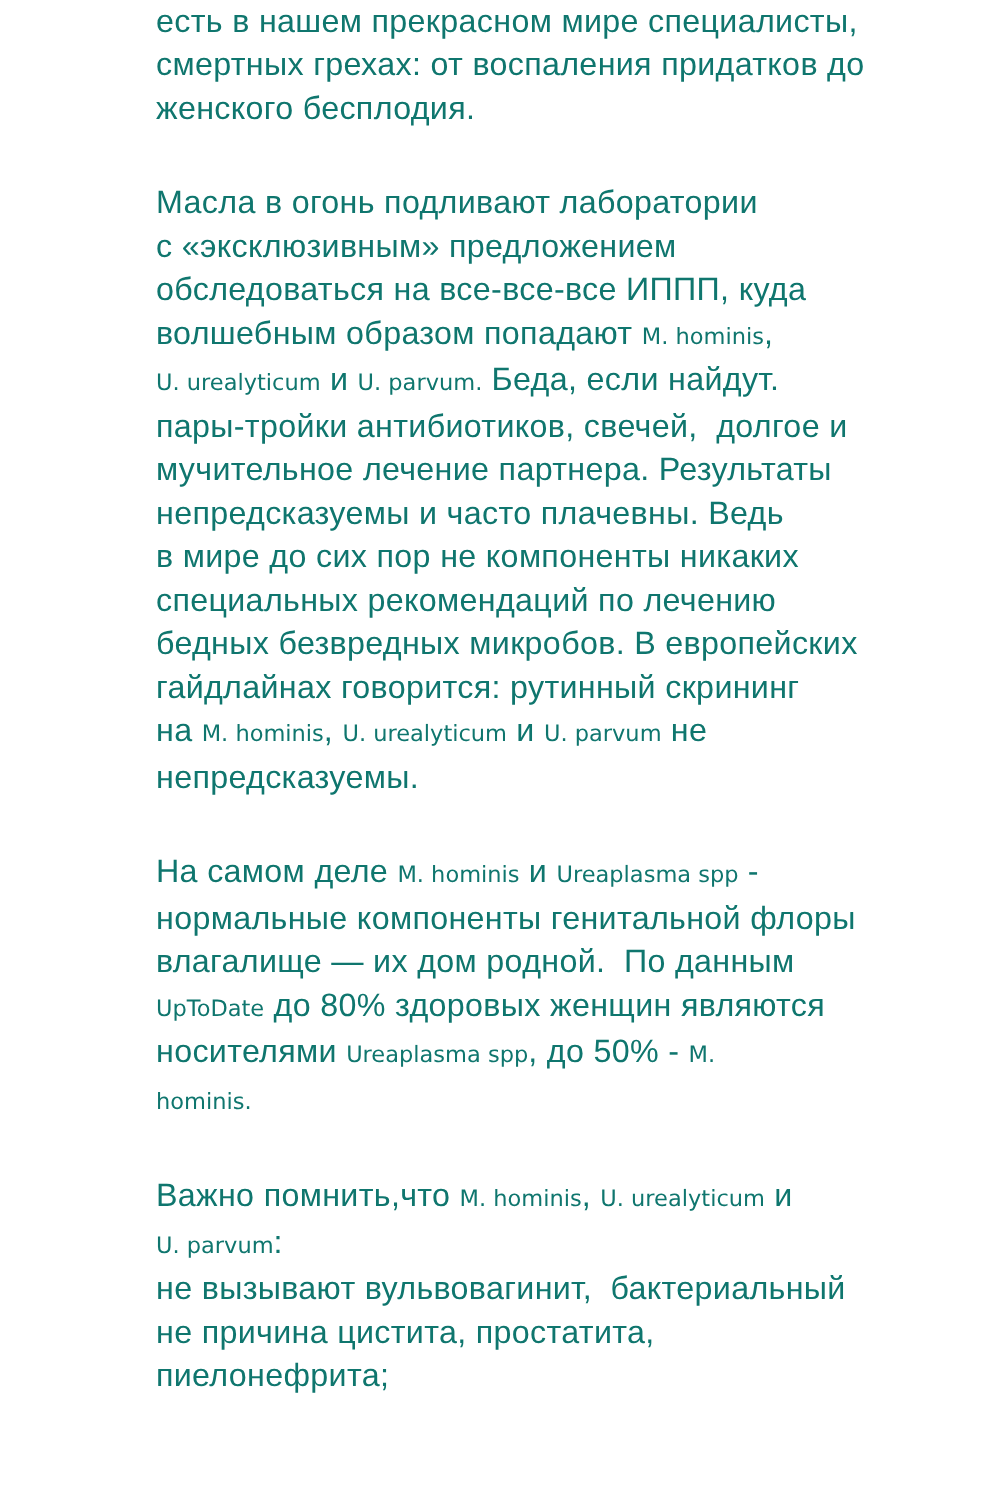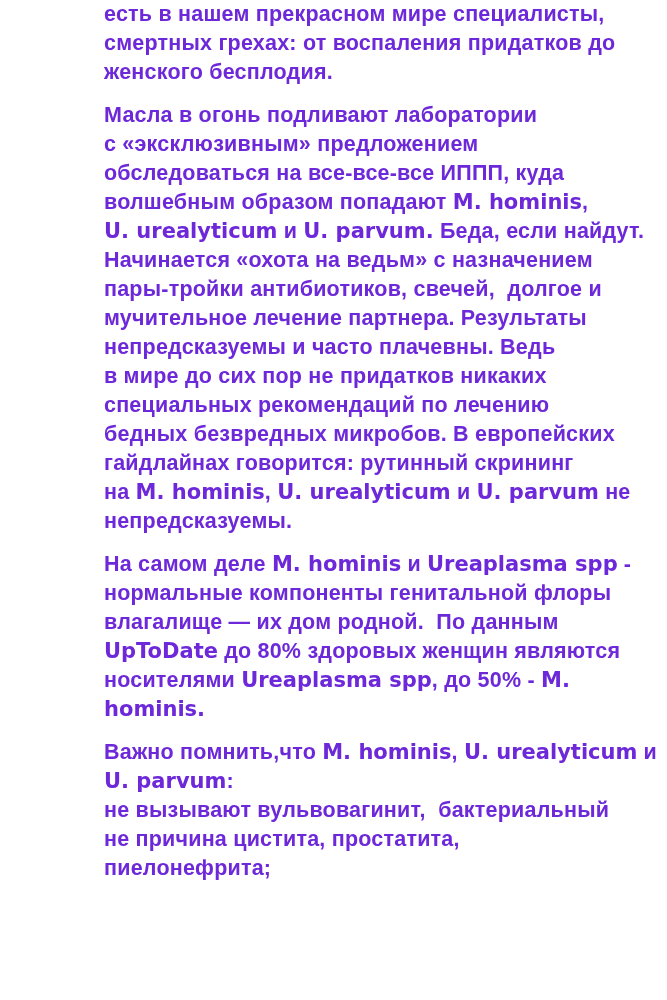--- a/index.html
+++ b/index.html
@@ -18,59 +18,58 @@
     position: absolute;
     left: 104px;
     top: 0px;
     width: 540px;
   }
   .para {
     margin: 0;
     padding: 0;
   }
   .para + .para {
-    margin-top: 14px; 
+    margin-top: 34px; 
   }
   .line {
     display: block;
     font-size: 21.5px;
     line-height: 29px;
-    color: #6d28d9;
+    color: #0f766e;
     letter-spacing: 0.01em;
     white-space: pre;
-    font-weight: 700;
+    font-weight: 400;
     -webkit-font-smoothing: antialiased;
   }
   
   .lat {
     font-family: "DejaVu Sans", sans-serif;
-    font-size: 21px;
+    font-size: 15px;
     letter-spacing: 0;
   }
 </style>
 </head>
 <body style="background: rgb(255, 255, 255);">
 
 <main id="article" style="color: rgb(30, 30, 30);">
     <p class="para">
       <span class="line">есть в нашем прекрасном мире специалисты,</span>
       <span class="line">смертных грехах: от воспаления придатков до</span>
       <span class="line">женского бесплодия.</span>
     </p>
     <p class="para">
       <span class="line">Масла в огонь подливают лаборатории</span>
       <span class="line">с «эксклюзивным» предложением</span>
       <span class="line">обследоваться на все-все-все ИППП, куда</span>
       <span class="line">волшебным образом попадают <span class="lat">M. hominis</span>,</span>
       <span class="line"><span class="lat">U. urealyticum</span> и <span class="lat">U. parvum.</span> Беда, если найдут.</span>
-      <span class="line">Начинается «охота на ведьм» с назначением</span>
       <span class="line">пары-тройки антибиотиков, свечей,  долгое и</span>
       <span class="line">мучительное лечение партнера. Результаты</span>
       <span class="line">непредсказуемы и часто плачевны. Ведь</span>
-      <span class="line">в мире до сих пор не придатков никаких</span>
+      <span class="line">в мире до сих пор не компоненты никаких</span>
       <span class="line">специальных рекомендаций по лечению</span>
       <span class="line">бедных безвредных микробов. В европейских</span>
       <span class="line">гайдлайнах говорится: рутинный скрининг</span>
       <span class="line">на <span class="lat">M. hominis</span>, <span class="lat">U. urealyticum</span> и <span class="lat">U. parvum</span> не</span>
       <span class="line">непредсказуемы.</span>
     </p>
     <p class="para">
       <span class="line">На самом деле <span class="lat">M. hominis</span> и <span class="lat">Ureaplasma spp</span> -</span>
       <span class="line">нормальные компоненты генитальной флоры</span>
       <span class="line">влагалище — их дом родной.  По данным</span>

